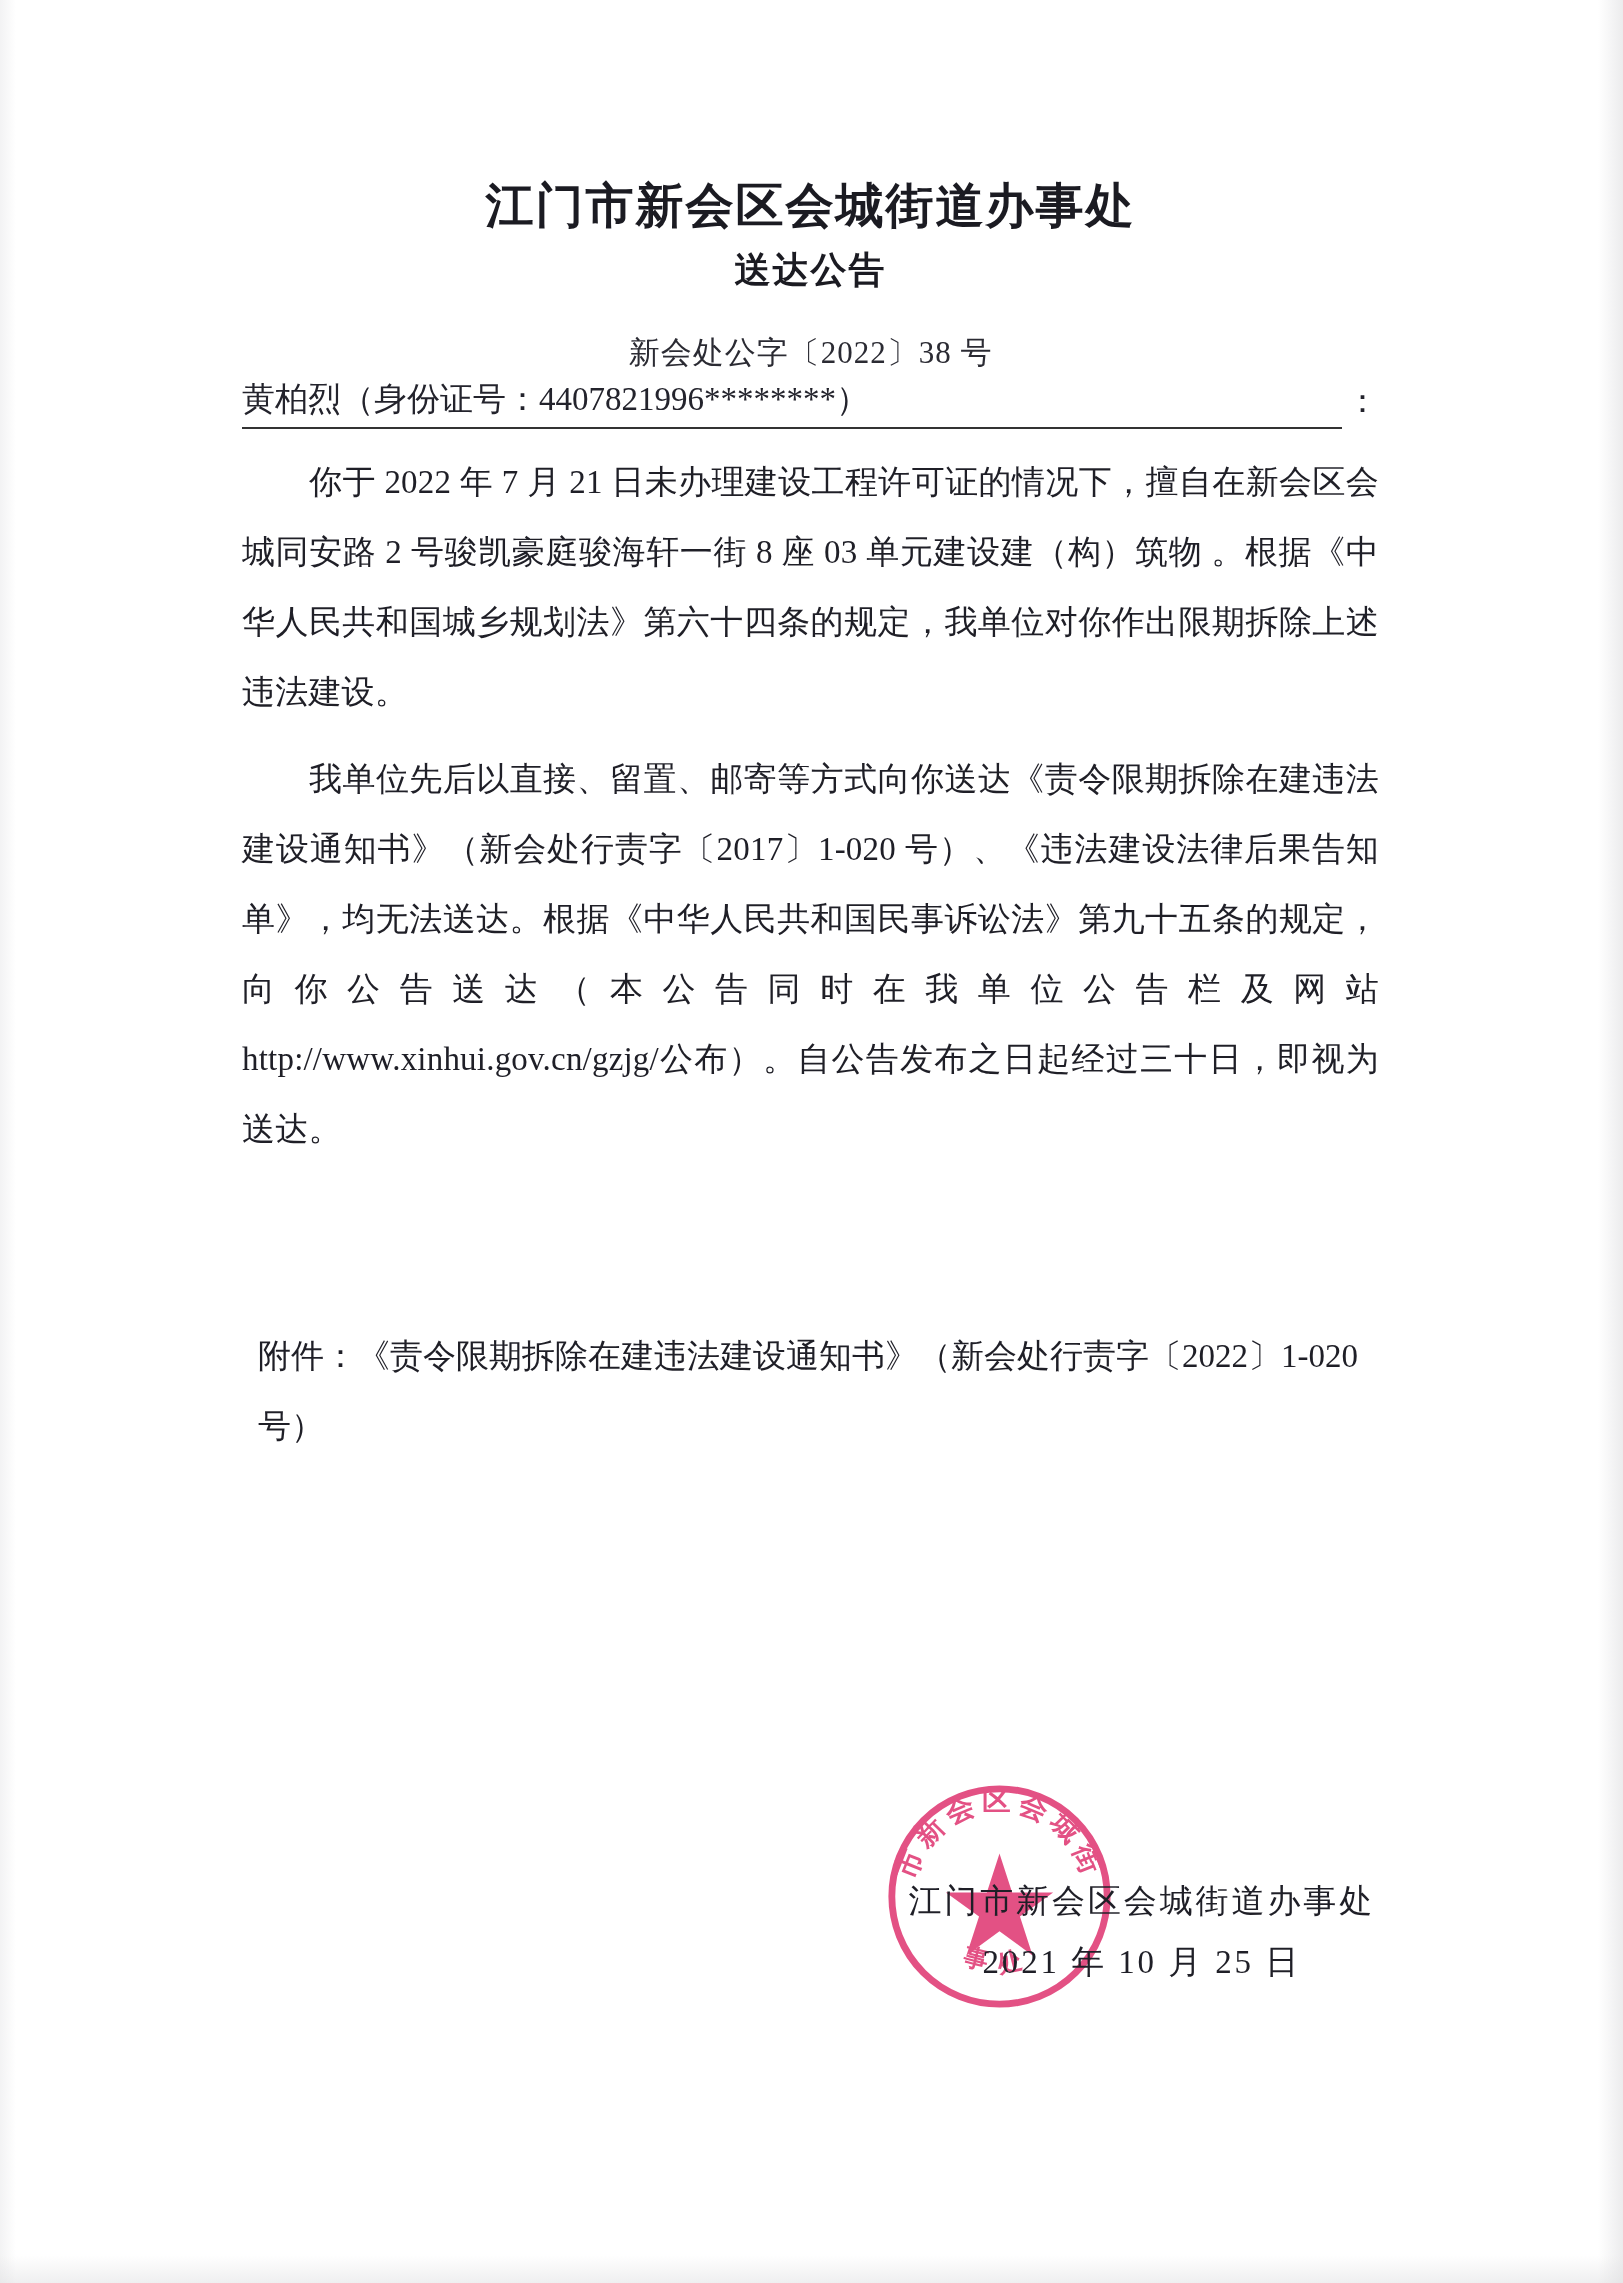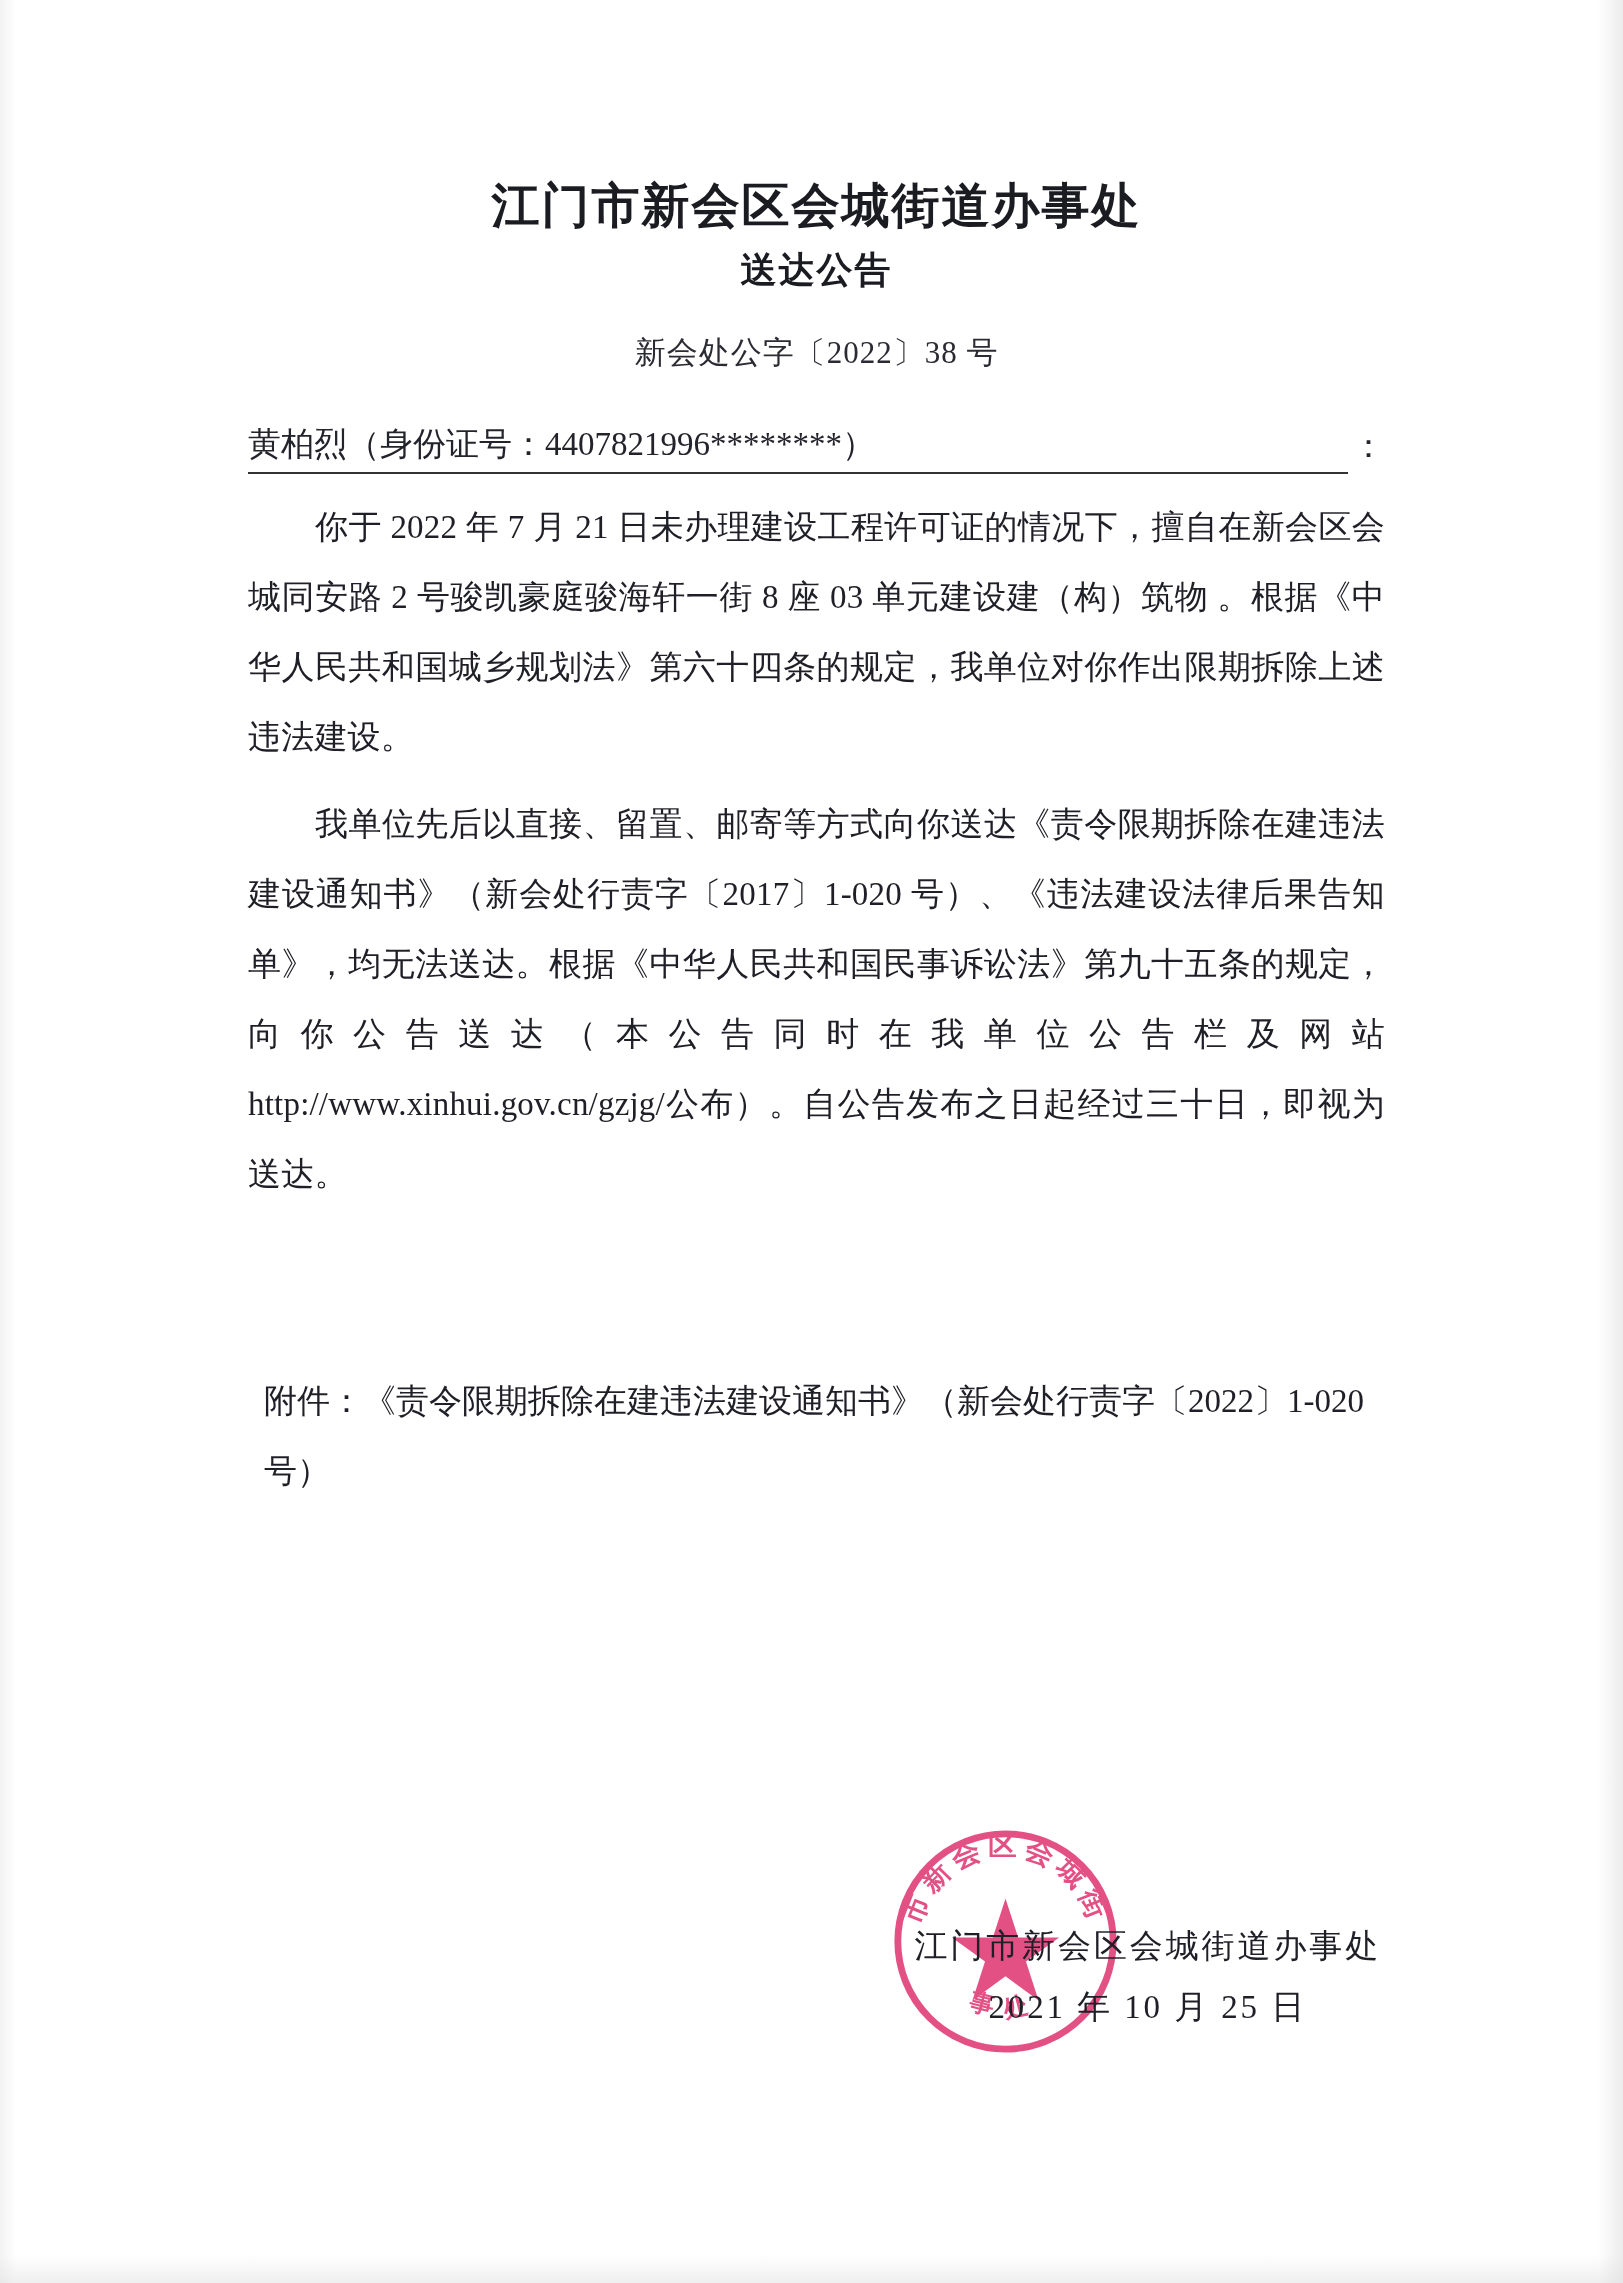--- a/index.html
+++ b/index.html
@@ -36,21 +36,21 @@
   .scan-edge-left {
     position: absolute;
     top: 0; left: 0;
     width: 15.7px; height: 100%;
     background: linear-gradient(to left, rgba(255,255,255,0) 0%, rgba(228,228,230,0.45) 100%);
     pointer-events: none;
   }
 
   .content {
     position: absolute;
-    left: 248px;
+    left: 242px;
     top: 0;
     width: 1137px;
   }
 
   
   .doc-title {
     margin: 0;
     padding-top: 174px;
     text-align: center;
     font-family: "Liberation Sans", "DejaVu Sans", sans-serif;
@@ -77,21 +77,20 @@
     font-size: 31px;
     line-height: 43px;
     letter-spacing: 1px;
     color: #2b2b33;
   }
 
   
   .recipient-row {
     display: flex;
     align-items: flex-end;
-    margin-top: 45px;
     font-size: 33px;
     line-height: 51px;
     color: #1f1f27;
   }
   .recipient-name {
     border-bottom: 2px solid #333;
     padding-bottom: 2px;
     white-space: nowrap;
   }
   .recipient-rule {

